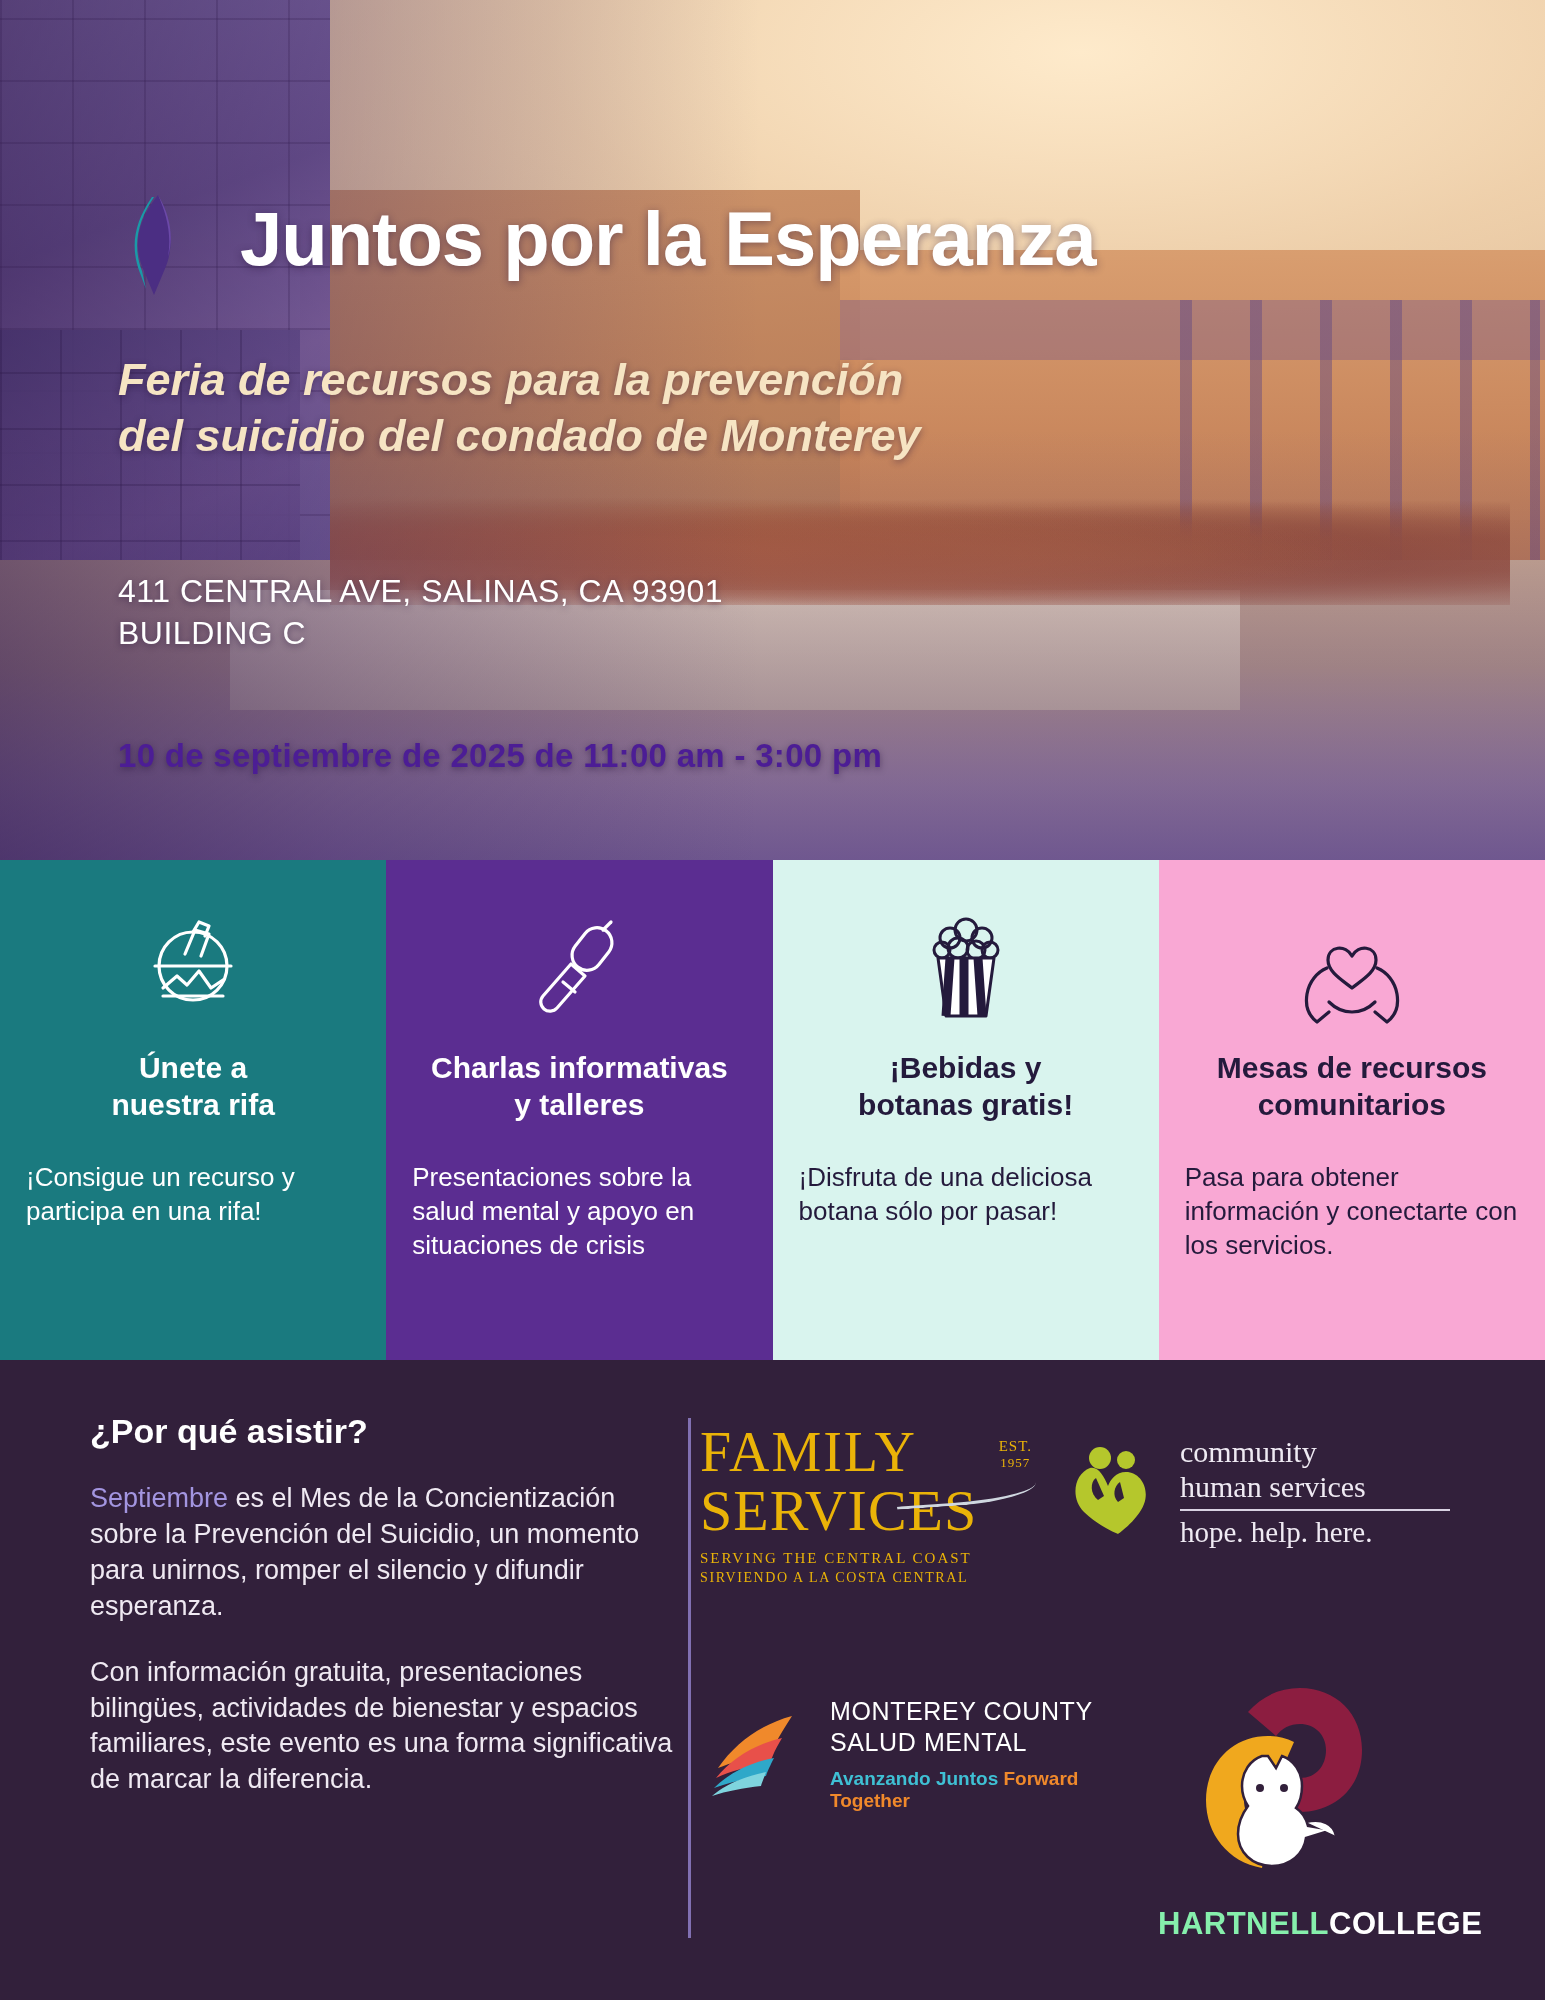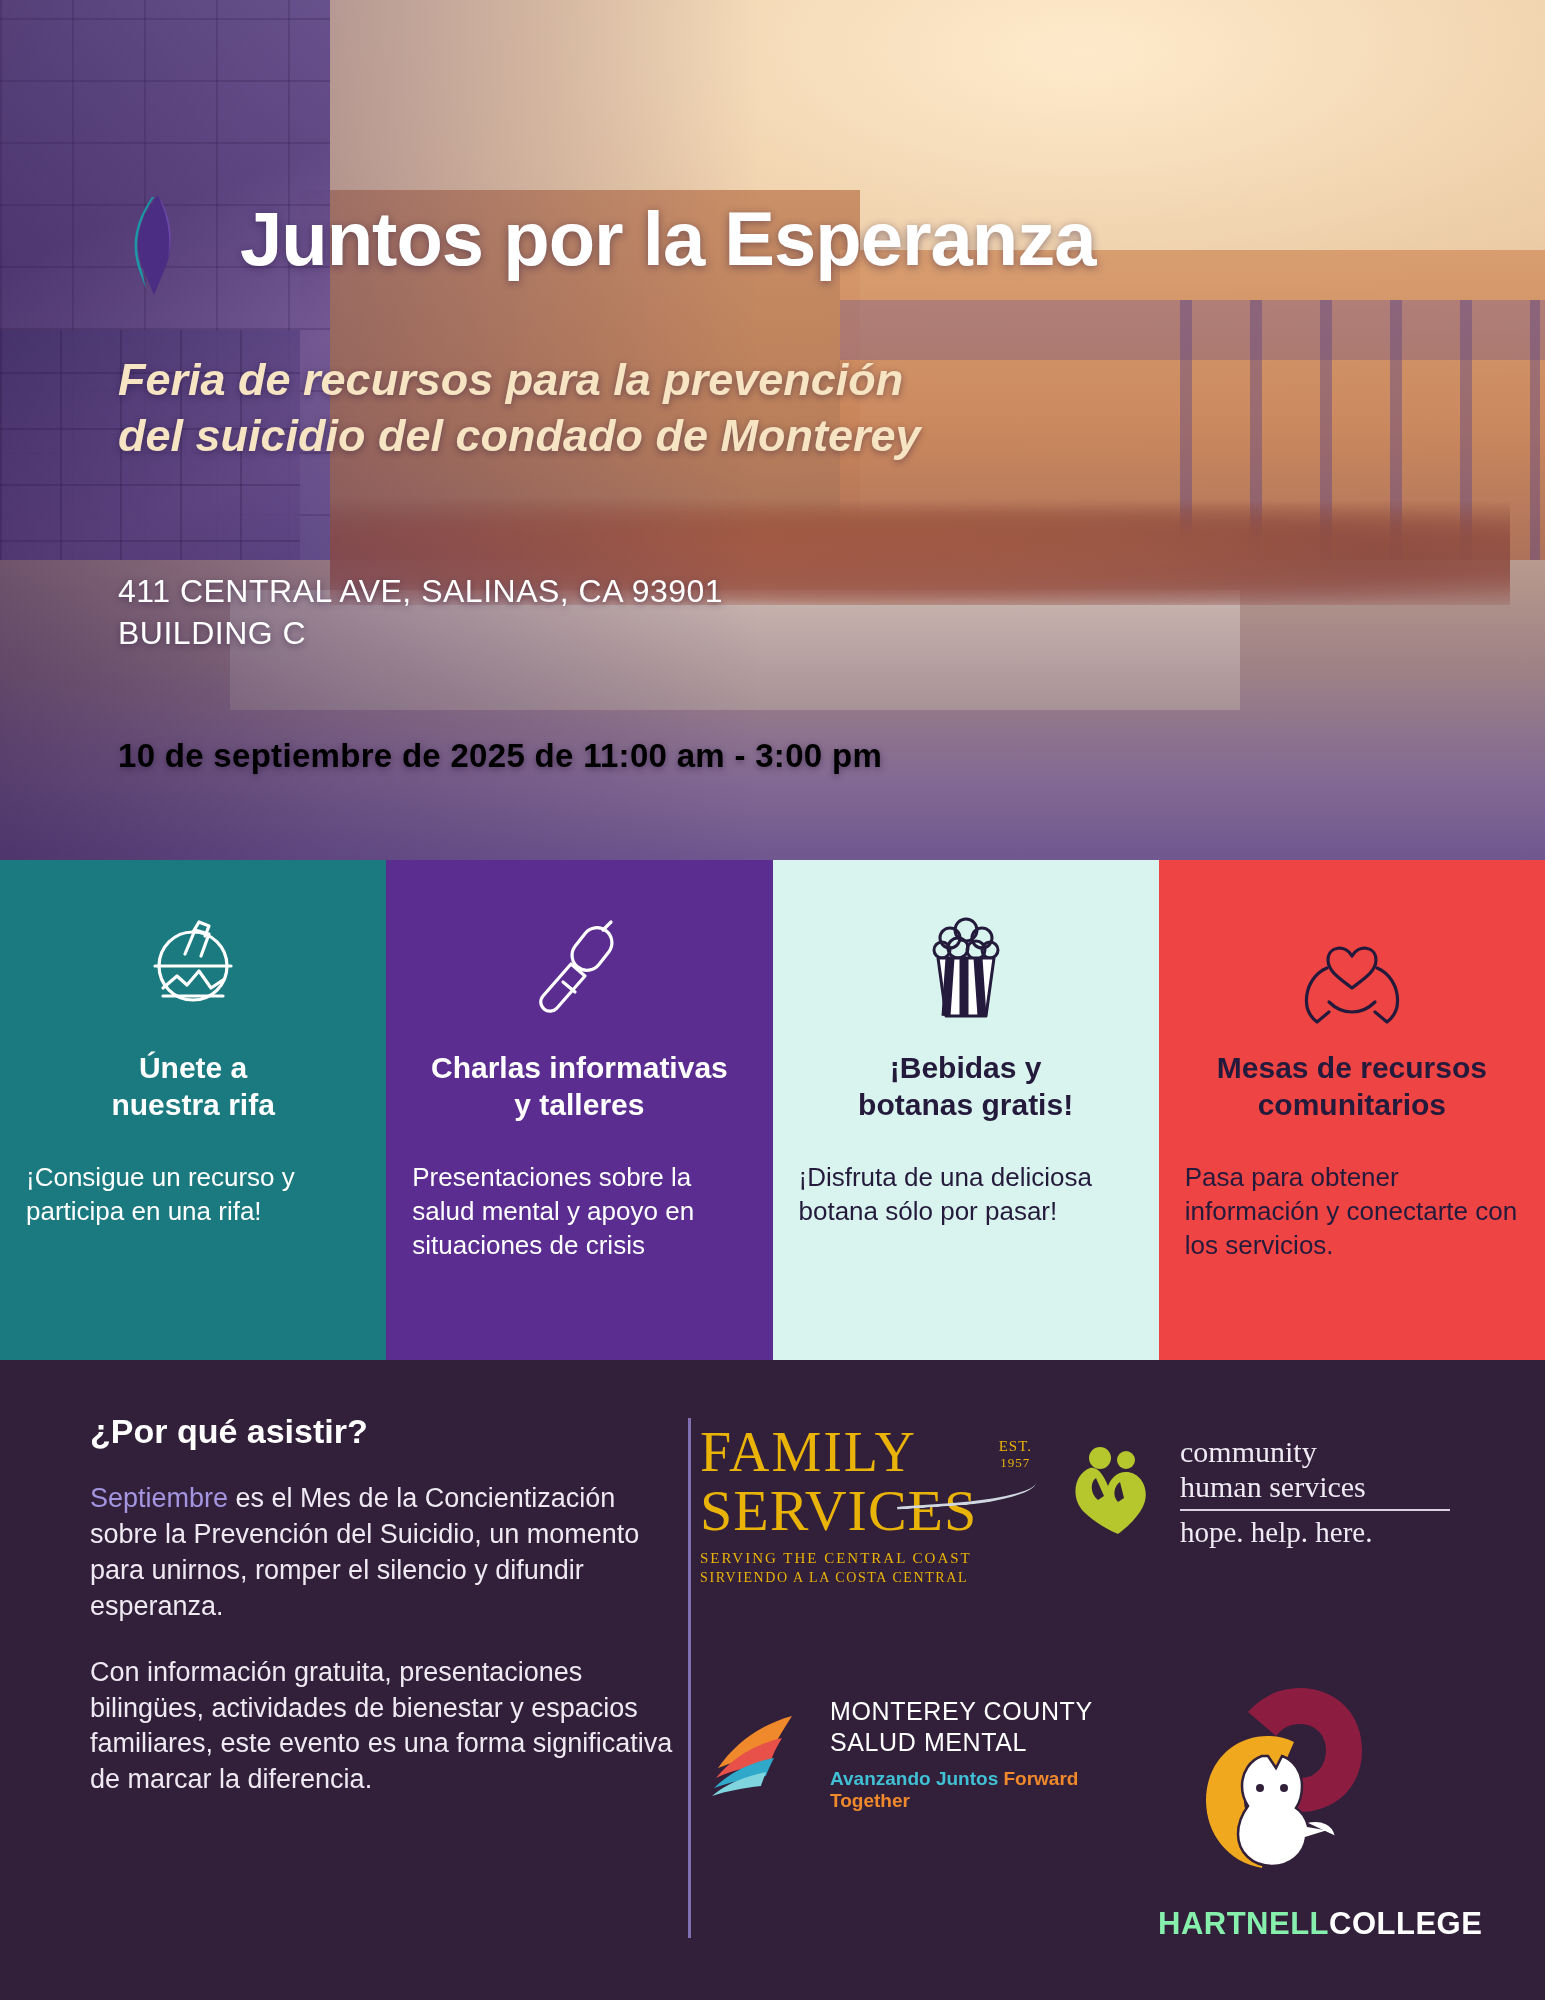--- a/index.html
+++ b/index.html
@@ -103,38 +103,38 @@
     font-size:45px;font-style:italic;font-weight:bold;color:#f6e4c3;line-height:1.25;
     text-shadow:0 2px 7px rgba(40,20,60,.45);
   }
   .addr{
     position:absolute;left:118px;top:570px;width:1100px;
     font-size:32px;color:#ffffff;line-height:1.32;letter-spacing:.5px;
     text-shadow:0 2px 6px rgba(40,20,60,.5);
   }
   .datetime{
     position:absolute;left:118px;top:737px;
-    font-size:33px;font-weight:bold;color:#000000;letter-spacing:.3px;
+    font-size:33px;font-weight:bold;color:#4c1d95;letter-spacing:.3px;
     text-shadow:0 2px 6px rgba(40,20,60,.5);
   }
 
   
   .features{display:flex;width:100%;height:500px;}
   .feat{flex:1 1 0;padding:40px 26px 0;box-sizing:border-box;text-align:center;position:relative;}
   .feat .ico{height:140px;display:flex;align-items:center;justify-content:center;}
   .feat .fh{
     font-size:30px;font-weight:bold;line-height:1.22;margin-top:10px;
   }
   .feat .fb{
     font-size:26px;line-height:1.3;margin-top:38px;text-align:left;
   }
   .feat.teal{background:#1a7a7f;color:#ffffff;}
   .feat.purple{background:#5b2d91;color:#ffffff;}
   .feat.mint{background:#d9f4ee;color:#241a3c;}
-  .feat.lav{background:#ef4444;color:#241a3c;}
+  .feat.lav{background:#f9a8d4;color:#241a3c;}
   .feat.mint .fb,.feat.lav .fb{text-align:left;}
 
   
   .bottom{
     position:relative;width:100%;height:640px;
     background:#32203b;
     box-sizing:border-box;
     padding:52px 70px 0 90px;
   }
   .why-h{font-size:34px;font-weight:bold;color:#ffffff;margin:0 0 30px 0;}

